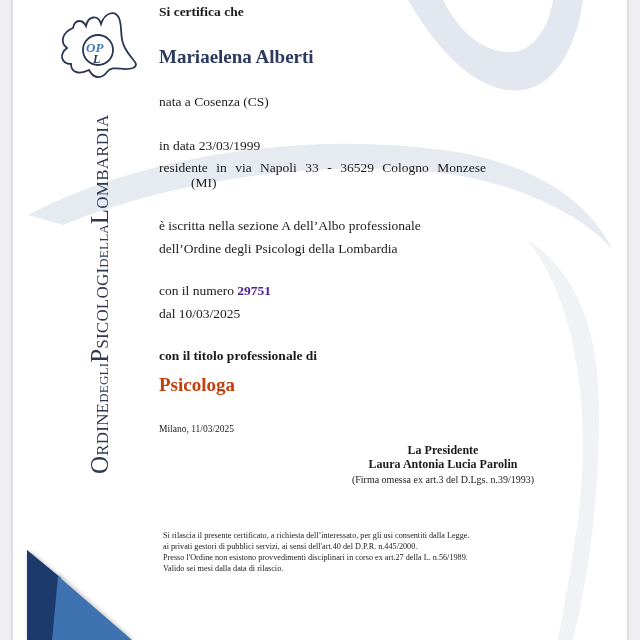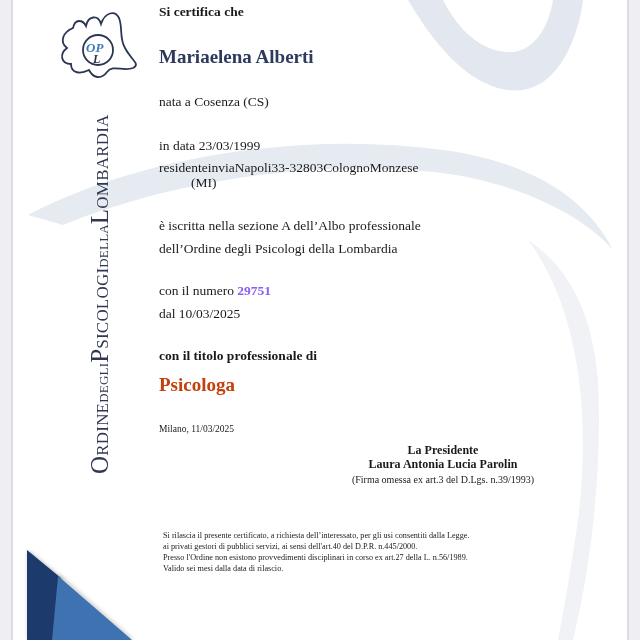--- a/index.html
+++ b/index.html
@@ -7,27 +7,27 @@
   .page { position:absolute; left:13px; top:0; width:614px; height:640px; background:#ffffff; overflow:hidden; }
   .edge-l { position:absolute; left:11px; top:0; width:2px; height:640px; background:#dcdce3; }
   .edge-r { position:absolute; left:627px; top:0; width:2px; height:640px; background:#dcdce3; }
   .swoosh { position:absolute; left:0; top:0; width:614px; height:640px; }
   .logo { position:absolute; left:40px; top:8px; width:90px; height:75px; }
   .vtitle { position:absolute; left:73px; top:474px; transform-origin:0 0; transform:rotate(-90deg); white-space:nowrap; font-family:"Liberation Serif", serif; color:#2f3850; font-size:17px; letter-spacing:0.2px; }
   .vtitle .big { font-size:25px; }
   .vtitle .sm { font-size:13px; }
   .t { position:absolute; white-space:nowrap; font-size:13.5px; }
   .b { font-weight:bold; }
-  .navy { color:#8b5cf6; }
+  .navy { color:#4c1d95; }
   .name { font-size:19px; font-weight:bold; color:#2d3a5e; }
   .title { font-size:19px; font-weight:bold; color:#c2410c; }
   .small { font-size:9.5px; }
   .tiny { font-size:8.2px; line-height:11px; }
   .center { text-align:center; }
-  .justify { display:flex; justify-content:flex-start; width:327px; }
+  .justify { display:flex; justify-content:space-between; width:327px; }
   .corner { position:absolute; left:14px; top:550px; width:190px; height:90px; }
 </style>
 </head>
 <body>
 
 <div class="edge-l"></div>
 <div class="edge-r"></div>
 
 <div class="page">
 
@@ -53,21 +53,21 @@
   <div class="t" style="left:146px; top:94px;">nata a Cosenza (CS)</div>
   <div class="t" style="left:146px; top:110px;margin-top:28px;">in data 23/03/1999</div>
 
   <div class="t justify" style="left:146px; top:160px;">
     <span>residente</span>
     <span>in</span>
     <span>via</span>
     <span>Napoli</span>
     <span>33</span>
     <span>-</span>
-    <span>32803</span>
+    <span>36529</span>
     <span>Cologno</span>
     <span>Monzese</span>
   </div>
   <div class="t" style="left:146px; top:175px;margin-left:32px;">(MI)</div>
 
   <div class="t" style="left:146px; top:241px;">dell’Ordine degli Psicologi della Lombardia</div>
   <div class="t" style="left:146px; top:218px;">è iscritta nella sezione A dell’Albo professionale</div>
 
   <div class="t" style="left:146px; top:283px;">
     <span>con il numero</span>

